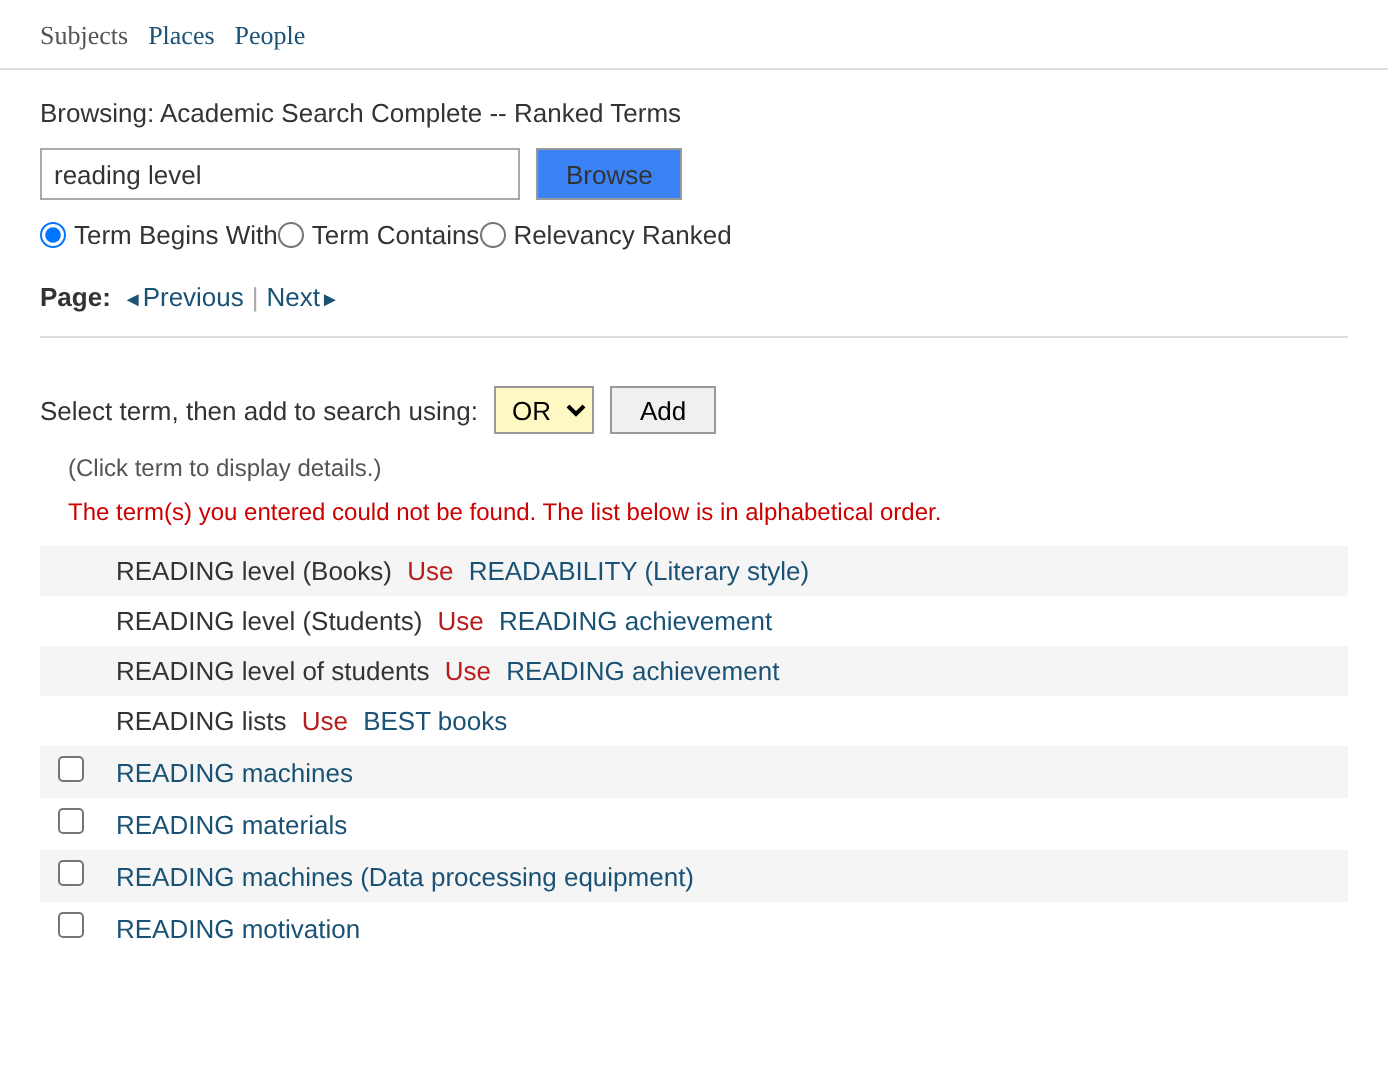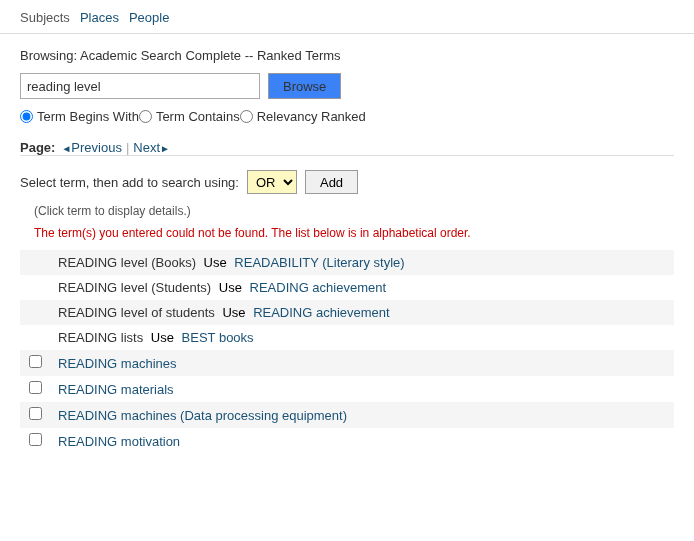--- a/index.html
+++ b/index.html
@@ -11,20 +11,21 @@
       width: 694px;
     }
 
     
     .top-nav {
       display: flex;
       gap: 10px;
       padding: 10px 20px 8px 20px;
       border-bottom: 1px solid #ddd;
       align-items: center;
+      font-family: Liberation Serif, serif;
     }
     .top-nav span {
       color: #555;
       font-size: 13px;
     }
     .top-nav a {
       color: #1a5276;
       text-decoration: none;
       font-size: 13px;
     }
@@ -78,25 +79,25 @@
       align-items: center;
       gap: 4px;
       cursor: pointer;
     }
 
     
     .page-nav {
       display: flex;
       align-items: center;
       gap: 0;
-      margin-bottom: 14px;
+      margin-bottom: 24px;
       font-size: 13px;
       color: #333;
       border-bottom: 1px solid #ddd;
-      padding-bottom: 0;
+      padding-bottom: 12px;
     }
     .page-nav .page-label {
       font-weight: bold;
       margin-right: 6px;
     }
     .page-nav a {
       color: #1a5276;
       text-decoration: none;
       font-size: 13px;
     }
@@ -159,21 +160,21 @@
       background: #f5f5f5;
     }
     .results-table tr:nth-child(even) {
       background: #fff;
     }
 
     .term-text {
       color: #333;
     }
     .use-label {
-      color: #000000;
+      color: #b91c1c;
       margin: 0 4px;
       text-align: right;
     }
     .term-link {
       color: #1a5276;
       text-decoration: none;
     }
 
     .checkbox-cell {
       width: 30px;

